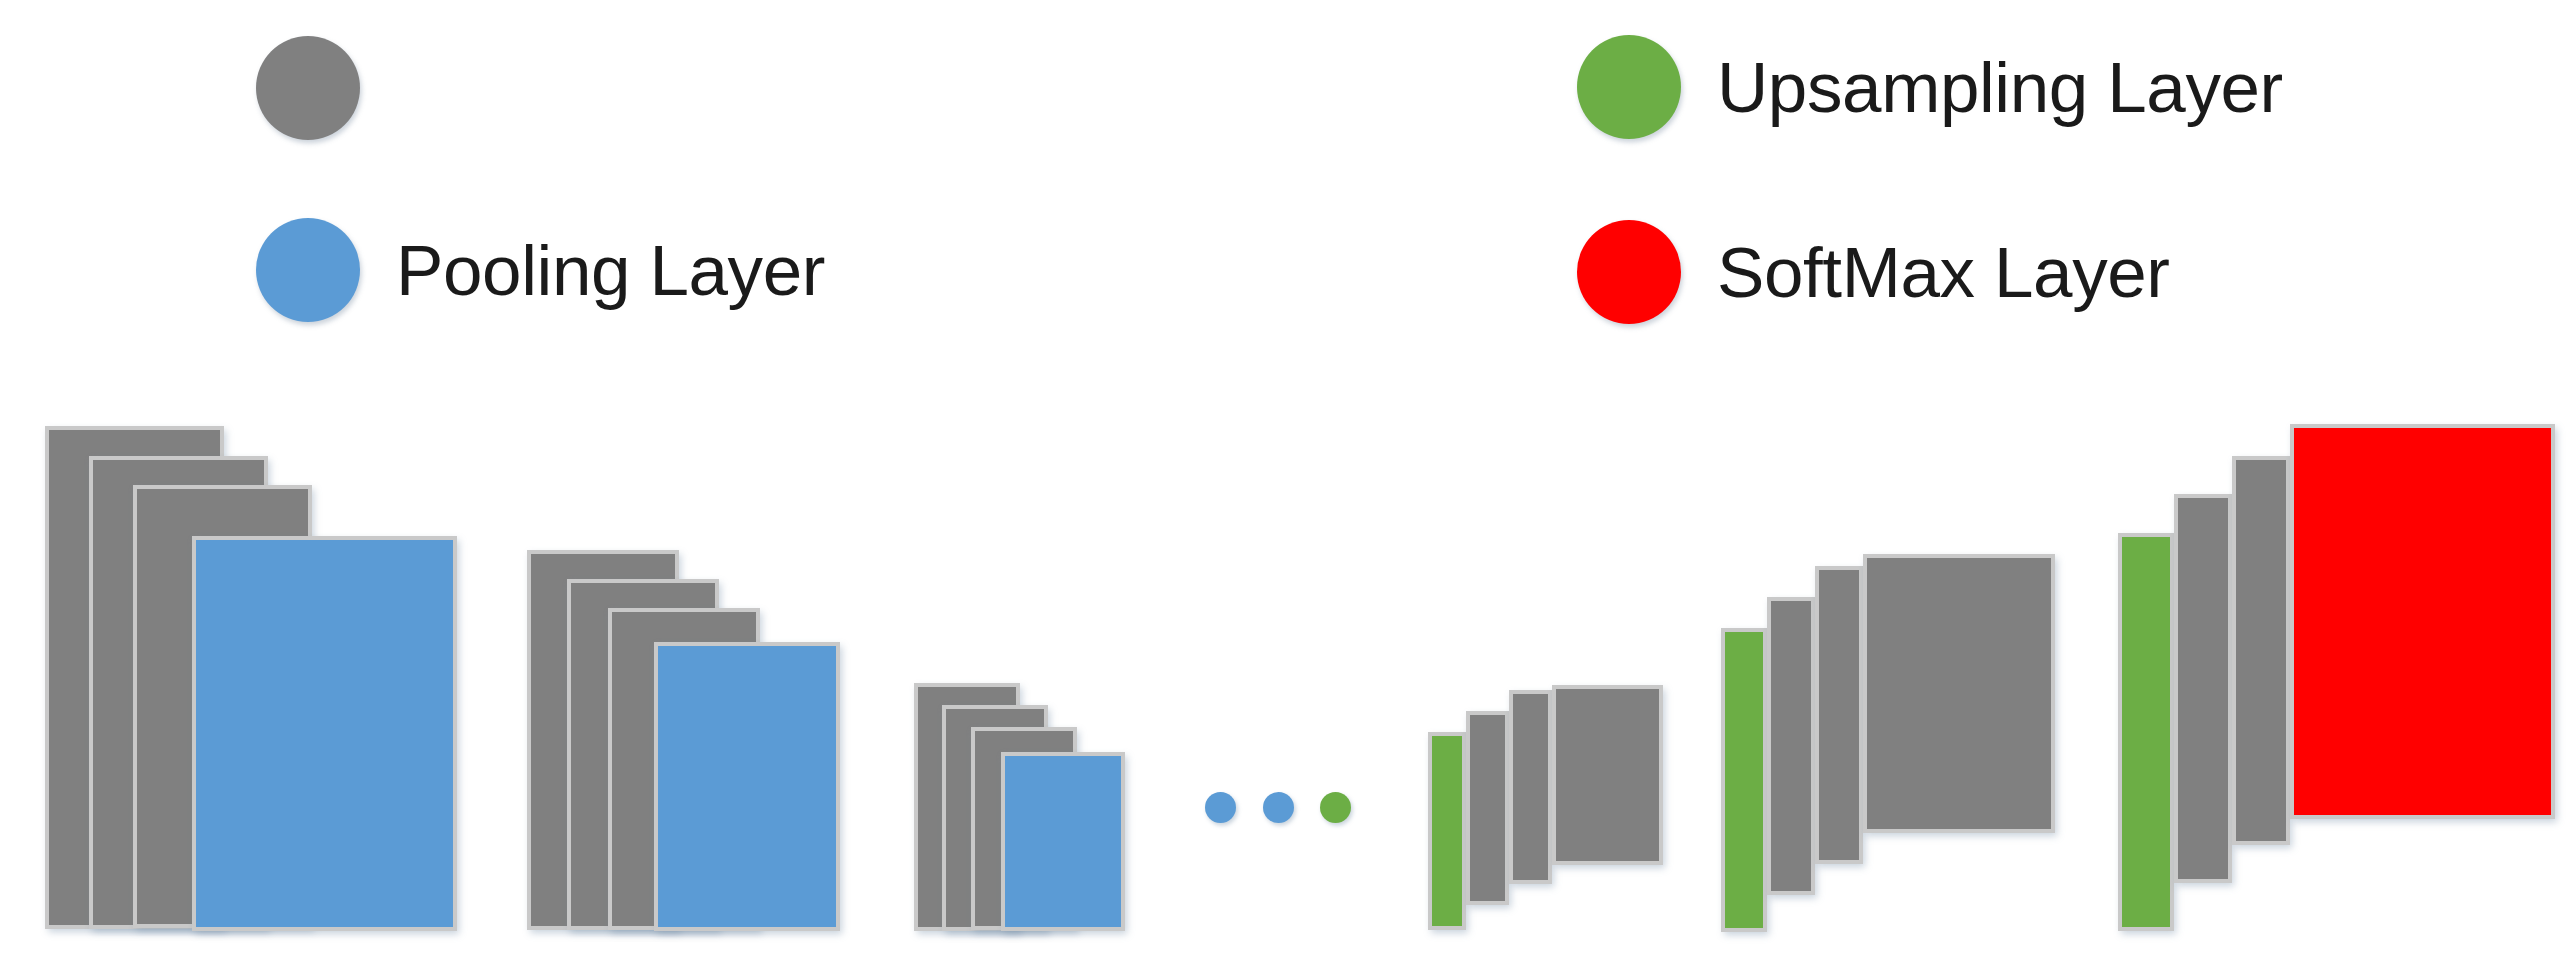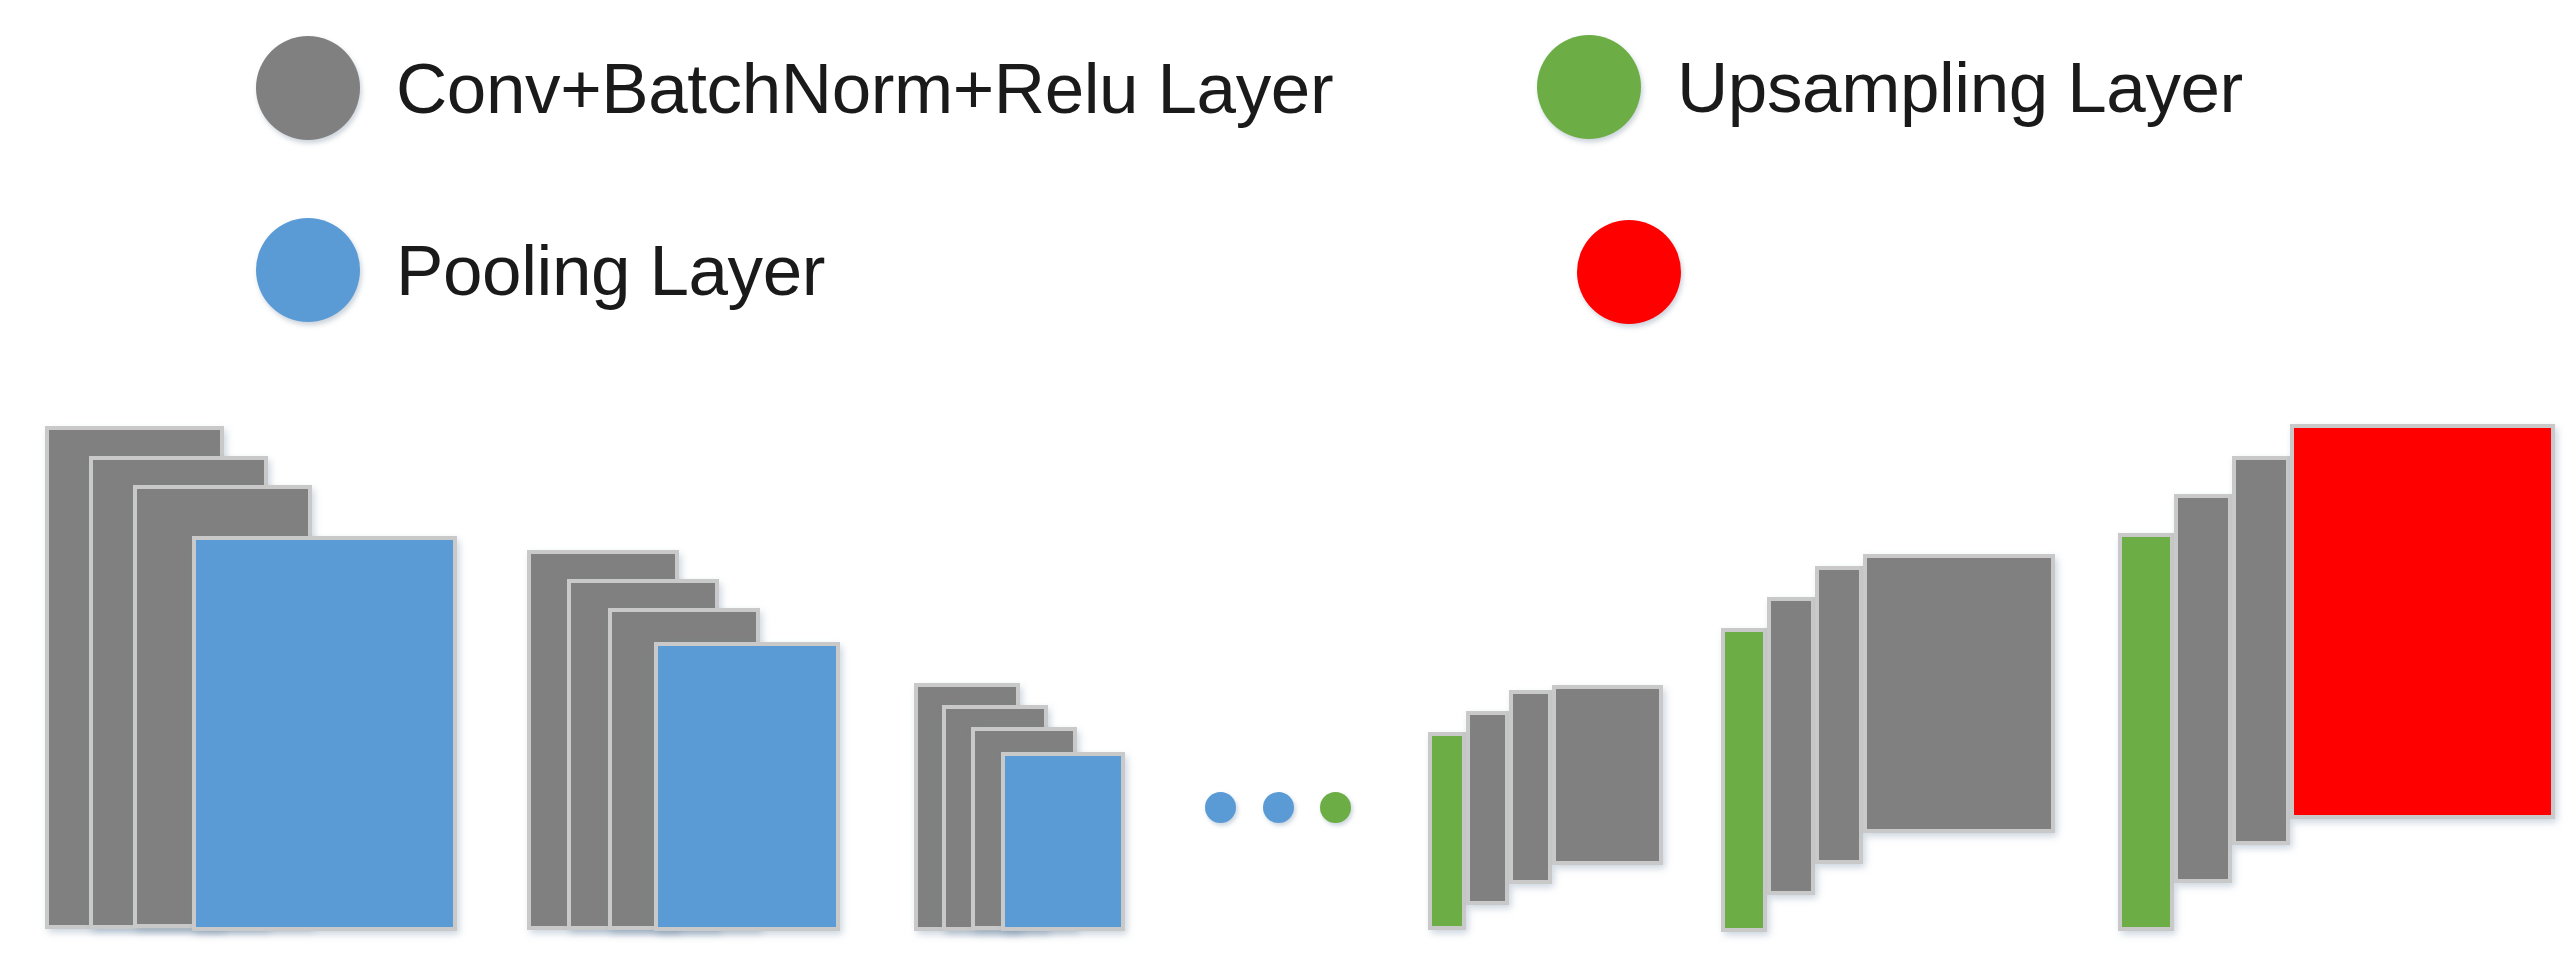--- a/index.html
+++ b/index.html
@@ -71,35 +71,35 @@
 </style>
 </head>
 <body>
 
 <div id="canvas">
 
   <div>
 
     <div class="legend-item" style="left:256px; top:36px;">
       <span class="legend-swatch" style="background:#808080;"></span>
-      <span class="legend-label">Conv+BatchNorm+Relu Layer</span>
     </div>
 
     <div class="legend-item" style="left:256px; top:218px;justify-content:flex-end;">
       <span class="legend-swatch" style="background:#5B9BD5;"></span>
       <span class="legend-label">Pooling Layer</span>
     </div>
 
-    <div class="legend-item" style="left:1537px; top:35px;">
+    <div class="legend-item" style="left:1577px; top:35px;">
       <span class="legend-swatch" style="background:#6CAE45;"></span>
       <span class="legend-label">Upsampling Layer</span>
     </div>
 
     <div class="legend-item" style="left:1577px; top:220px;">
       <span class="legend-swatch" style="background:#FF0000;"></span>
+      <span class="legend-label">SoftMax Layer</span>
     </div>
 
   </div>
 
   <div id="network-layer">
       <div class="stage">
         <div class="card" style="left: 45px; top: 426px; width: 179px; height: 503px; background: rgb(128, 128, 128); z-index: 10;"></div>
         <div class="card" style="left: 89px; top: 456px; width: 179px; height: 473px; background: rgb(128, 128, 128); z-index: 11;"></div>
         <div class="card" style="left: 133px; top: 485px; width: 179px; height: 443px; background: rgb(128, 128, 128); z-index: 12;"></div>
         <div class="card" style="left: 192px; top: 536px; width: 265px; height: 395px; background: rgb(91, 155, 213); z-index: 13;"></div>

